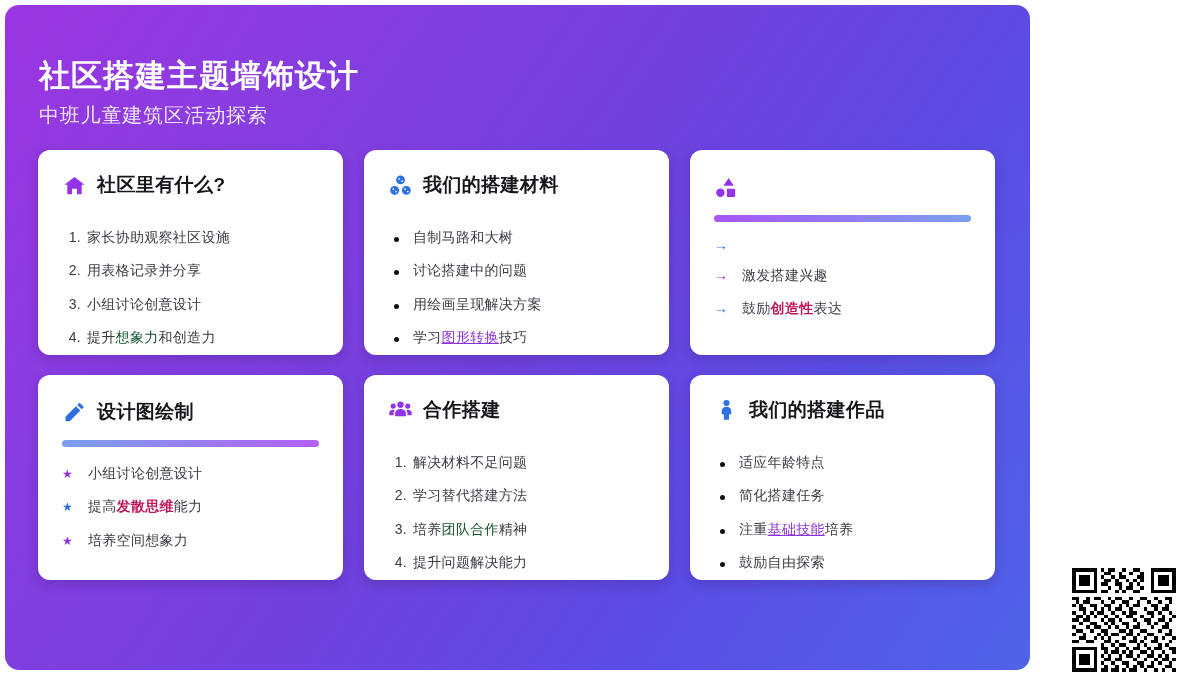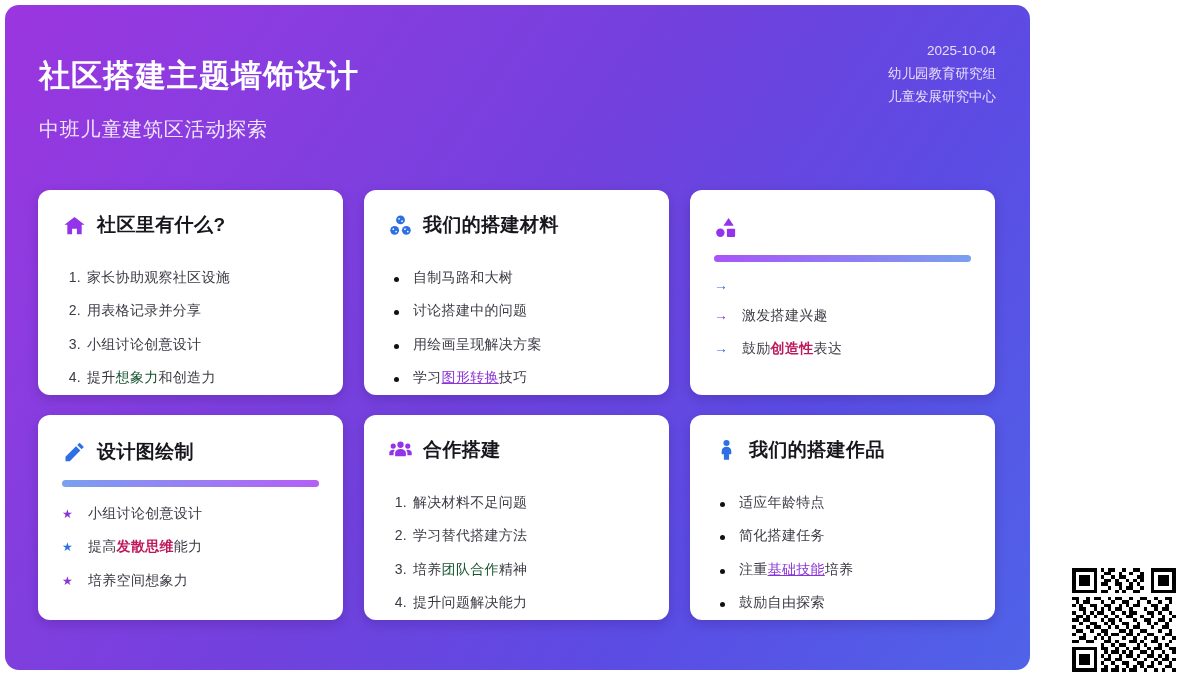--- a/index.html
+++ b/index.html
@@ -35,21 +35,21 @@
     font-weight: bold;
     letter-spacing: 1px;
     line-height: 1.25;
     white-space: nowrap;
     margin-top: 28px;
   }
   .deck-subtitle {
     color: #efe6fb;
     font-size: 20px;
     font-weight: normal;
-    margin-top: 20px;
+    margin-top: 6px;
     letter-spacing: 0.8px;
     white-space: nowrap;
   }
   .header-right {
     display: flex; flex-direction: column; align-items: flex-end;
     padding-top: 10px;
   }
   .header-right span {
     color: #e8ddfa;
     font-size: 13.5px;
@@ -60,21 +60,20 @@
   
   .grid {
     position: absolute;
     left: 33px; top: 145px;
     width: 960px;
     display: grid;
     grid-template-columns: repeat(3, 305px);
     grid-template-rows: 205px 205px;
     column-gap: 21px;
     row-gap: 20px;
-    margin-top: 40px;
   }
   .card {
     background: #ffffff;
     border-radius: 12px;
     padding: 22px 24px 14px 24px;
     box-shadow: 0 4px 12px rgba(40, 10, 80, 0.20);
     display: flex; flex-direction: column;
     overflow: hidden;
   }
   .card-head {
@@ -136,25 +135,20 @@
 <body>
 
 <div id="root">
 
   <div class="slide">
 
     <div class="header">
       <div class="header-left">
         <div class="deck-title">社区搭建主题墙饰设计</div>
         <div class="deck-subtitle">中班儿童建筑区活动探索</div>
-      </div>
-      <div class="header-right">
-        <span>2025-10-04</span>
-        <span>幼儿园教育研究组</span>
-        <span>儿童发展研究中心</span>
       </div>
     </div>
 
     <div class="grid" id="card-grid">
         <div class="card">
           <div class="card-head">
             <span class="card-icon">
               <svg width="23" height="23" viewBox="0 0 24 24" fill="#9333ea">
                 <path d="M12 3 1.5 11.2h3V21h5v-5.6h5V21h5v-9.8h3z"></path>
               </svg>

